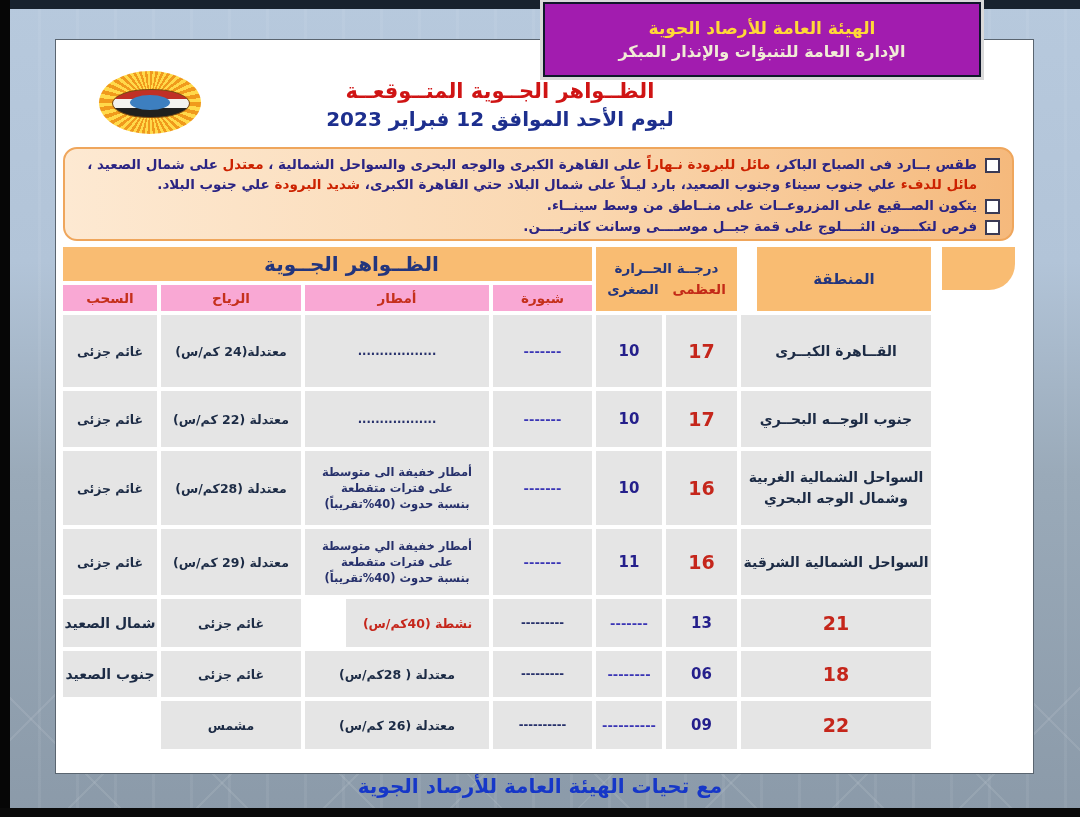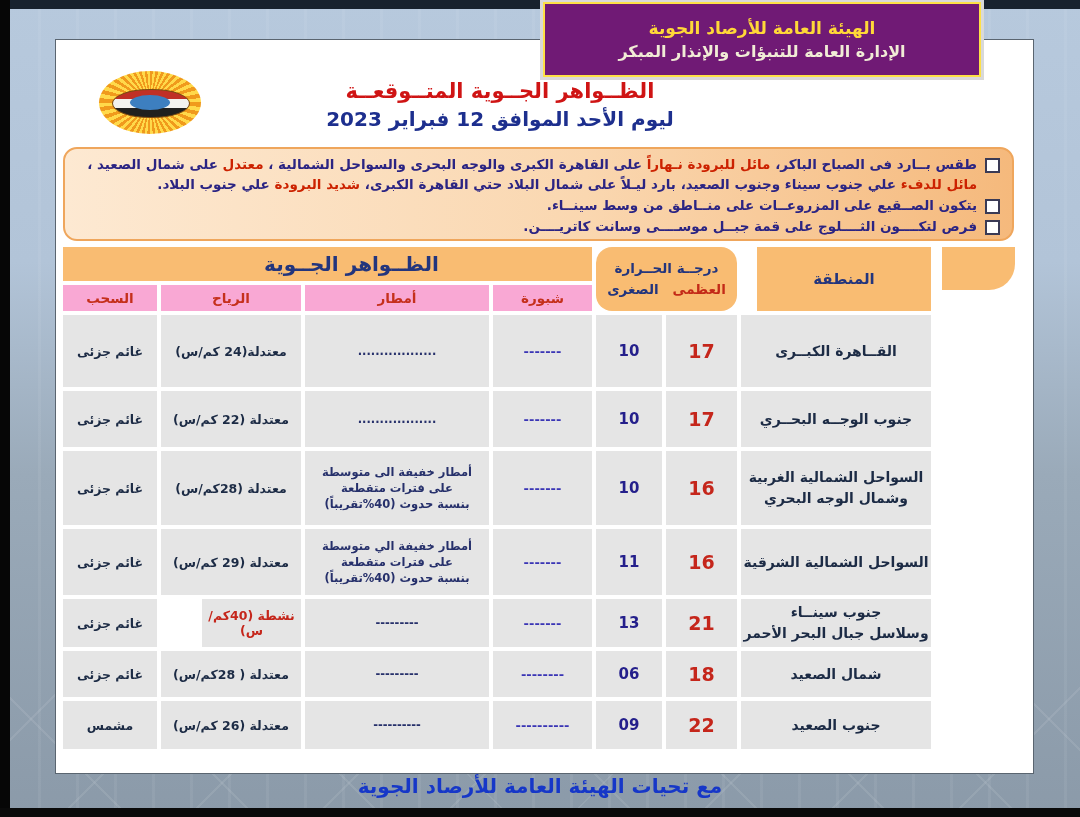--- a/index.html
+++ b/index.html
@@ -13,22 +13,22 @@
       repeating-linear-gradient(45deg,rgba(255,255,255,.25) 0 2px,rgba(0,0,0,0) 2px 90px),
       repeating-linear-gradient(-45deg,rgba(255,255,255,.25) 0 2px,rgba(0,0,0,0) 2px 90px);}
   #top-bar{position:absolute;left:0;top:0;right:0;height:9px;background:#18222e;}
   #left-bar{position:absolute;left:0;top:0;bottom:0;width:10px;background:#060606;z-index:30;}
   #bottom-bar{position:absolute;left:0;bottom:0;right:0;height:9px;background:#0a0a0a;z-index:30;}
 
   
   #doc{position:absolute;left:55px;top:39px;width:977px;height:733px;background:#ffffff;border:1px solid #5a6570;}
 
   
-  #red-box{position:absolute;left:543px;top:2px;width:434px;height:71px;background:#701a75;
-    border:2px solid #fde047;box-shadow:0 0 0 3px #d9d9d9;z-index:20;
+  #red-box{position:absolute;left:543px;top:2px;width:434px;height:71px;background:#a21caf;
+    border:2px solid #0f172a;box-shadow:0 0 0 3px #d9d9d9;z-index:20;
     display:flex;flex-direction:column;justify-content:center;text-align:center;direction:rtl;}
   #red-box .l1{color:#ffd838;font-weight:bold;font-size:17px;line-height:24px;}
   #red-box .l2{color:#f1ecd6;font-weight:bold;font-size:16px;line-height:24px;}
 
   
   #logo{position:absolute;left:99px;top:71px;width:102px;height:63px;z-index:10;}
   #logo .sun{position:absolute;inset:0;border-radius:50%;
     background:repeating-conic-gradient(from 0deg,#f09a1c 0deg 5deg,#ffd94a 5deg 10deg);}
   #logo .band{position:absolute;left:13%;top:28%;width:74%;height:44%;border-radius:50%;overflow:hidden;
     background:linear-gradient(180deg,#c03026 0 34%,#f2f2ee 34% 67%,#20201e 67% 100%);border:1px solid #7a4a10;}
@@ -49,21 +49,21 @@
   .seg-red{color:#cc2200;}
   .seg-navy{color:#2b2483;}
 
   
   #wx-table{position:absolute;left:63px;top:247px;z-index:10;display:grid;direction:rtl;
     grid-template-columns:190px 71px 66px 99px 184px 140px 94px;
     grid-template-rows:34px 26px 72px 56px 74px 66px 48px 46px 48px;gap:4px;}
   #wx-table > div{display:flex;align-items:center;justify-content:center;text-align:center;}
   .hdr{background:#f9bc72;}
   .hdr-region{grid-column:1;grid-row:1 / 3;color:#23357d;font-weight:bold;font-size:15px;margin-left:16px;}
-  .hdr-temp{grid-column:2 / 4;grid-row:1 / 3;flex-direction:column;color:#23357d;font-weight:bold;font-size:13.5px;line-height:21px;border-radius:16px;}
+  .hdr-temp{grid-column:2 / 4;grid-row:1 / 3;flex-direction:column;color:#23357d;font-weight:bold;font-size:13.5px;line-height:21px;}
   .temp-labels{display:flex;direction:rtl;gap:14px;justify-content:center;}
   .temp-labels .max-label{color:#c32a18;}
   .temp-labels .min-label{color:#23357d;}
   .hdr-phen{grid-column:4 / 8;grid-row:1;color:#23357d;font-weight:bold;font-size:20px;padding-left:48px;}
   .sub{background:#f9a8d4;color:#c5301c;font-weight:bold;font-size:13.5px;grid-row:2;}
   .c{background:#e5e5e5;}
   .cell-region{font-weight:bold;color:#1c2b45;font-size:14px;white-space:pre-line;line-height:21px;}
   .cell-max{color:#c5261b;font-weight:bold;font-size:19px;}
   .cell-min{color:#241f8b;font-weight:bold;font-size:15px;}
   .cell-fog{color:#3a35b5;font-weight:bold;font-size:13px;}
@@ -168,22 +168,20 @@
       <div class="c cell-clouds">غائم جزئى</div>
       <div class="c cell-region">السواحل الشمالية الشرقية</div>
       <div class="c cell-max">16</div>
       <div class="c cell-min">11</div>
       <div class="c cell-fog">-------</div>
       <div class="c cell-rain">أمطار خفيفة الي متوسطة
 على فترات متقطعة
 بنسبة حدوث (40%تقريباً)</div>
       <div class="c cell-wind">معتدلة (29 كم/س)</div>
       <div class="c cell-clouds">غائم جزئى</div>
-      <div class="c cell-region">جنوب سينــاء
-وسلاسل جبال البحر الأحمر</div>
       <div class="c cell-max">21</div>
       <div class="c cell-min">13</div>
       <div class="c cell-fog">-------</div>
       <div class="c cell-rain">---------</div>
       <div class="c cell-wind red">نشطة (40كم/س)</div>
       <div class="c cell-clouds">غائم جزئى</div>
       <div class="c cell-region">شمال الصعيد</div>
       <div class="c cell-max">18</div>
       <div class="c cell-min">06</div>
       <div class="c cell-fog">--------</div>

